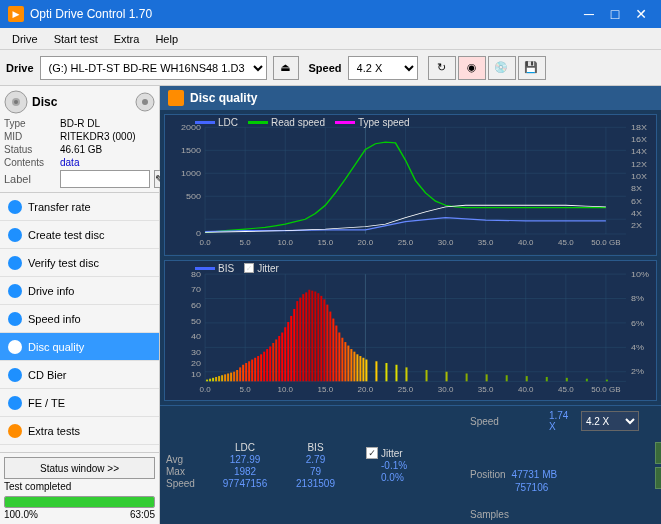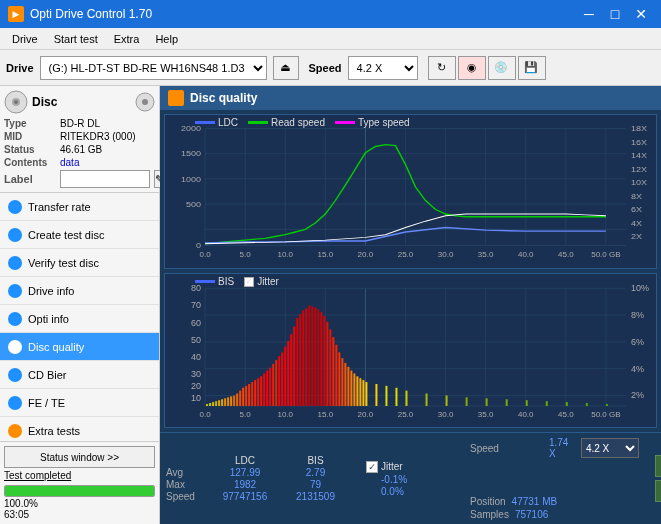--- a/index.html
+++ b/index.html
@@ -33,41 +33,41 @@
     
     .sidebar { width: 160px; background: #f5f5f5; border-right: 1px solid #ccc; display: flex; flex-direction: column; }
     
     
     .disc-section { border-bottom: 1px solid #ccc; padding: 4px; }
     .disc-header { display: flex; align-items: center; justify-content: space-between; margin-bottom: 4px; }
     .disc-header-left { display: flex; align-items: center; gap: 4px; }
     .disc-icon { width: 24px; height: 24px; }
     .disc-title { font-size: 12px; font-weight: 600; }
     .disc-info-row { display: flex; gap: 4px; margin-bottom: 2px; font-size: 10px; }
-    .disc-info-label { color: #555; width: 52px; flex-shrink: 0; font-weight: bold; }
+    .disc-info-label { color: #555; width: 52px; flex-shrink: 0; }
     .disc-info-value { color: #000; }
     .disc-info-value.blue { color: #0000cc; }
     .label-row { display: flex; align-items: center; gap: 4px; margin-top: 2px; }
     .label-input { width: 90px; height: 18px; border: 1px solid #999; font-size: 10px; }
     .label-btn { width: 20px; height: 18px; border: 1px solid #999; background: #f0f0f0; cursor: pointer; display: flex; align-items: center; justify-content: center; }
 
     
     .nav-items { flex: 1; overflow: hidden; }
     .nav-item { height: 28px; display: flex; align-items: center; padding: 0 8px; gap: 6px; cursor: pointer; border-bottom: 1px solid #e0e0e0; font-size: 11px; }
     .nav-item.active { background: #3399ff; color: white; }
     .nav-item-icon { width: 16px; height: 16px; border-radius: 50%; display: flex; align-items: center; justify-content: center; font-size: 9px; flex-shrink: 0; }
     .nav-icon-blue { background: #1e90ff; }
 
     
     .status-section { border-top: 1px solid #ccc; padding: 4px; }
     .status-window-btn { width: 100%; height: 22px; border: 1px solid #999; background: #f0f0f0; cursor: pointer; font-size: 10px; display: flex; align-items: center; justify-content: center; }
-    .status-text { font-size: 10px; padding: 2px 0; text-decoration: underline; }
+    .status-text { font-size: 10px; padding: 2px 0; }
     .progress-bar-outer { height: 12px; background: #e0e0e0; border: 1px solid #999; border-radius: 2px; margin-top: 2px; }
     .progress-bar-inner { height: 100%; background: #33cc33; border-radius: 1px; }
-    .progress-row { display: flex; justify-content: space-between; font-size: 10px; margin-top: 1px; flex-direction: column; }
+    .progress-row { display: flex; justify-content: space-between; font-size: 10px; margin-top: 1px; }
 
     
     .main-content { flex: 1; background: #1a3a5c; display: flex; flex-direction: column; overflow: hidden; }
     
     .content-header { background: #2a5a8c; padding: 3px 8px; display: flex; align-items: center; gap: 6px; height: 24px; }
     .content-header-icon { width: 16px; height: 16px; background: #ff8c00; border-radius: 2px; }
     .content-header-title { color: white; font-size: 12px; font-weight: 600; }
 
     
     .charts-area { flex: 1; padding: 4px; display: flex; flex-direction: column; gap: 4px; }
@@ -181,21 +181,21 @@
       <div class="nav-item">
         <div class="nav-item-icon nav-icon-blue" style="background:#1e90ff;border-radius:50%;width:14px;height:14px;"></div>
         <span>Verify test disc</span>
       </div>
       <div class="nav-item">
         <div class="nav-item-icon nav-icon-blue" style="background:#1e90ff;border-radius:50%;width:14px;height:14px;"></div>
         <span>Drive info</span>
       </div>
       <div class="nav-item">
         <div class="nav-item-icon nav-icon-blue" style="background:#1e90ff;border-radius:50%;width:14px;height:14px;"></div>
-        <span>Opti info</span>
+        <span>Speed info</span>
       </div>
       <div class="nav-item active">
         <div class="nav-item-icon" style="background:#fff;border-radius:50%;width:14px;height:14px;"></div>
         <span>Disc quality</span>
       </div>
       <div class="nav-item">
         <div class="nav-item-icon nav-icon-blue" style="background:#1e90ff;border-radius:50%;width:14px;height:14px;"></div>
         <span>CD Bier</span>
       </div>
       <div class="nav-item">
@@ -479,21 +479,21 @@
           <span style="color:#6699ff;margin-left:44px;">1.74 X</span>
           <select style="height:20px; font-size:10px; border:1px solid #666; background:#2a4060; color:white; width:65px;">
             <option>4.2 X</option>
           </select>
         </div>
         <div style="display:flex; gap:6px;margin-top:35px;">
           <span style="color:#aaa;">Position</span>
           <span style="color:#6699ff;">47731 MB</span>
         </div>
         <div style="display:flex; gap:6px;">
-          <span style="color:#aaa;">Samples</span>
+          <span style="color:#aaa;margin-top:27px;">Samples</span>
           <span style="color:#6699ff;">757106</span>
         </div>
       </div>
 
       <div style="display:flex; flex-direction:column; gap:3px; margin-left:auto;">
         <button class="action-btn">Start full</button>
         <button class="action-btn">Start part</button>
       </div>
     </div>
   </div>

